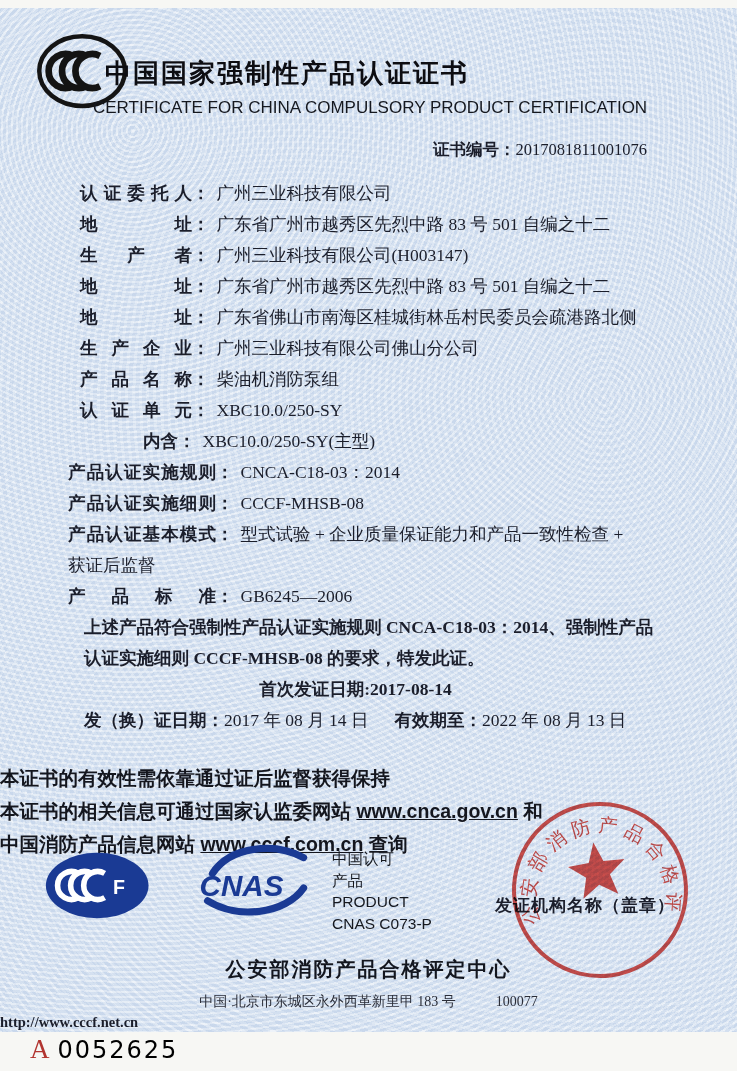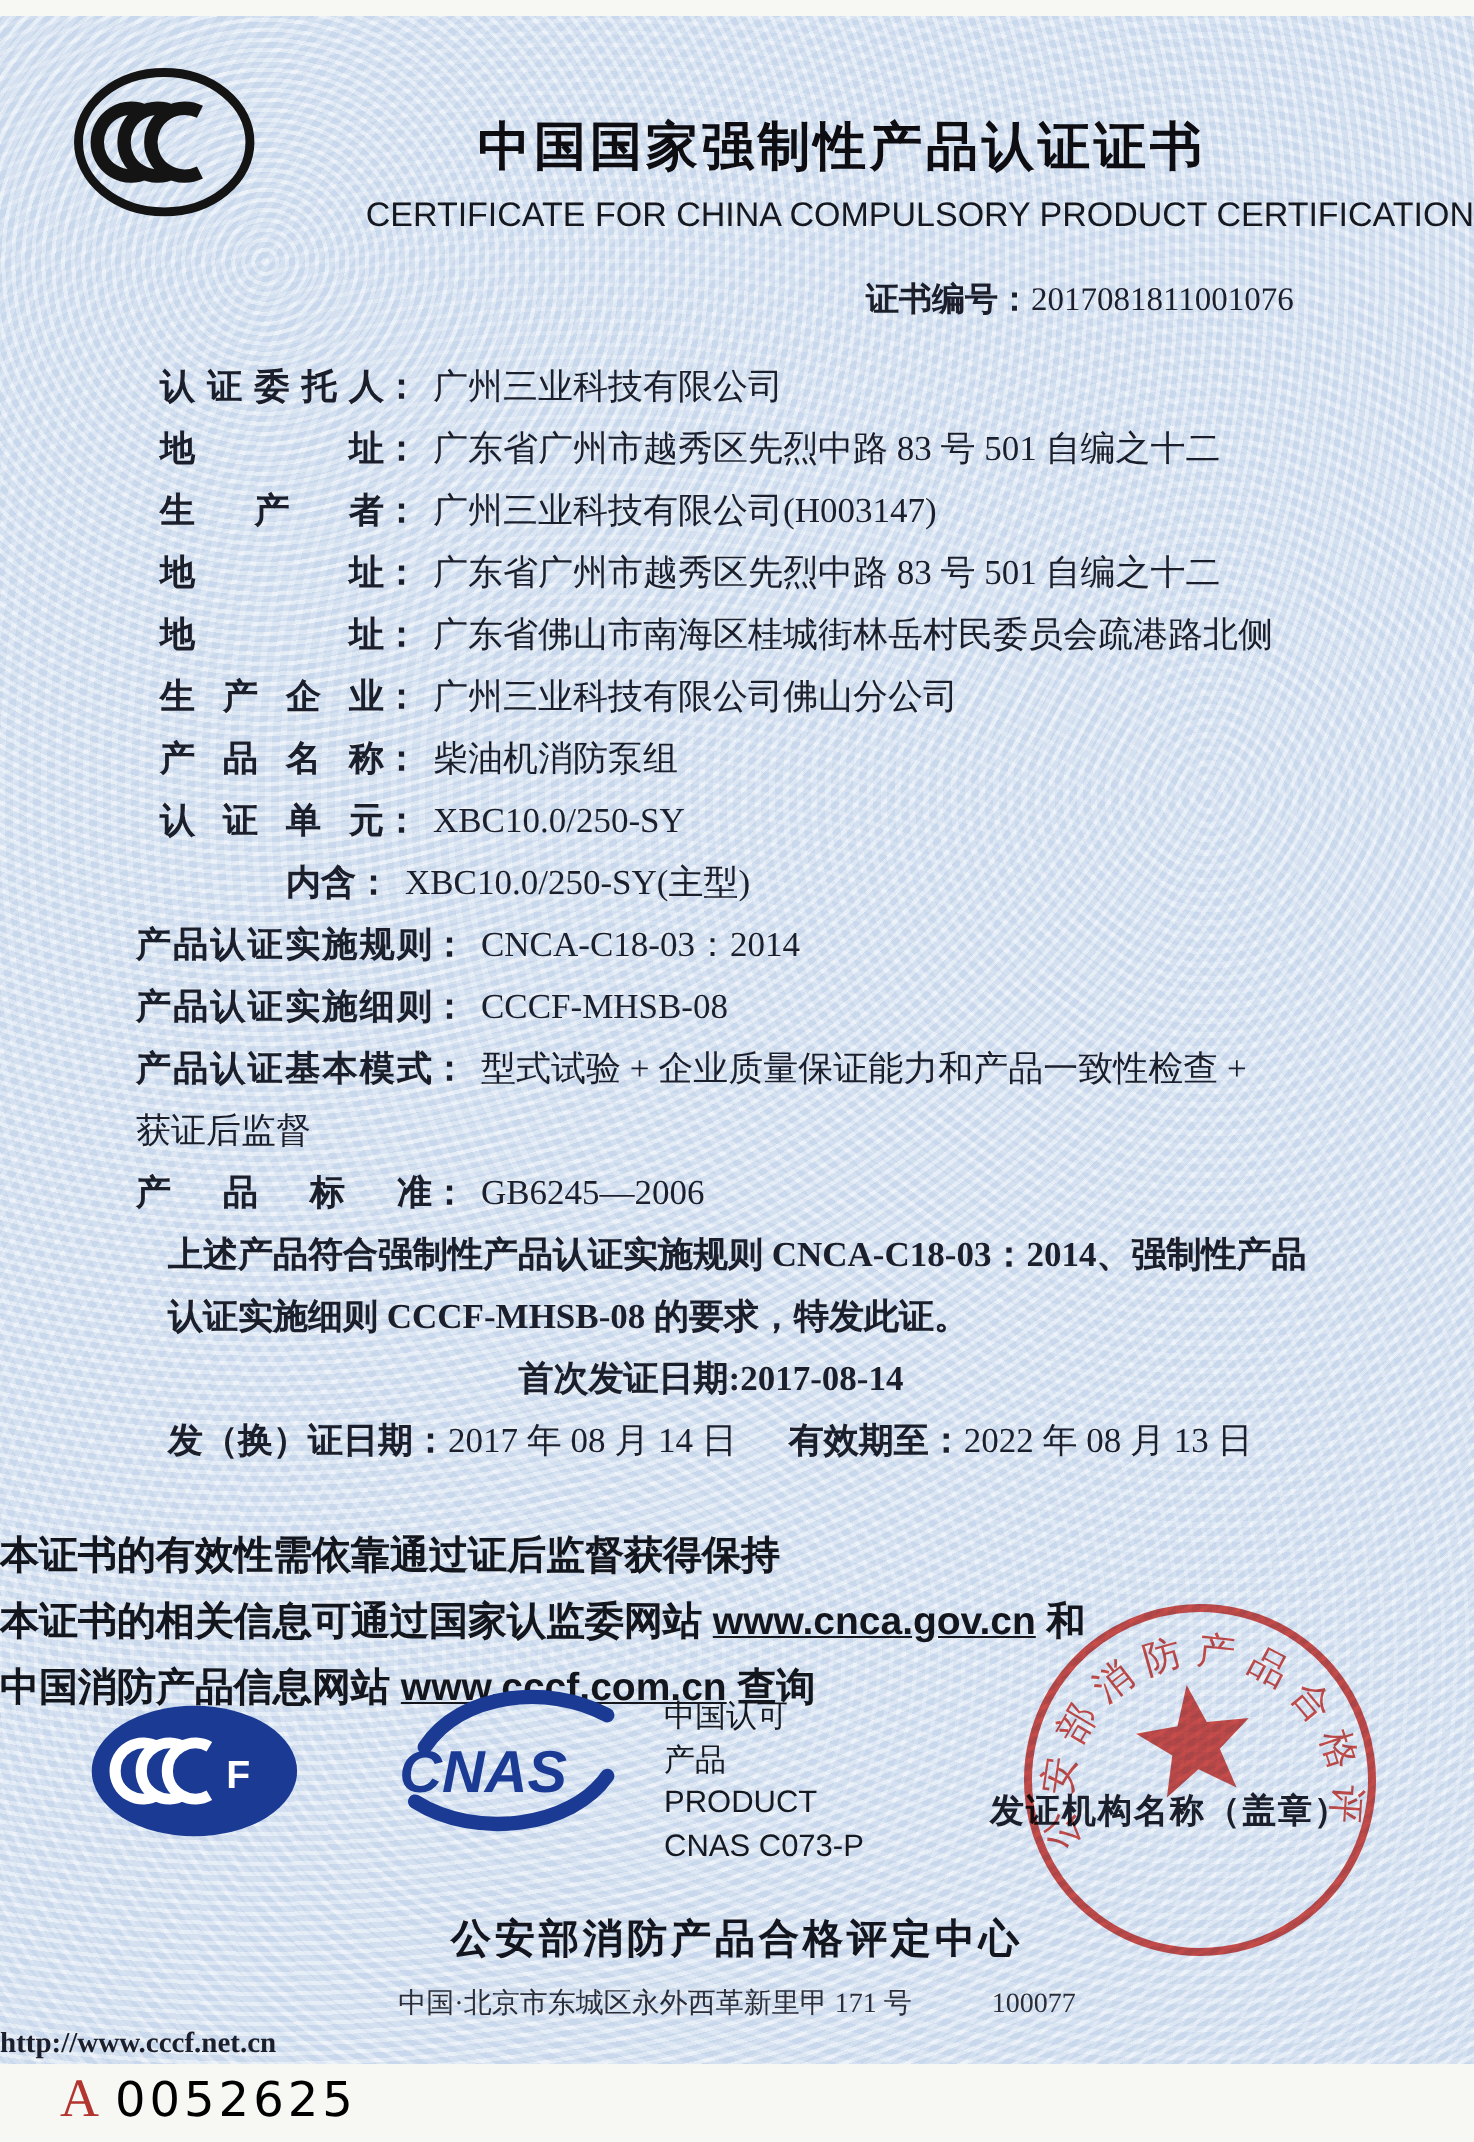--- a/index.html
+++ b/index.html
@@ -12,26 +12,26 @@
   .cert{
     position:absolute;top:8px;left:0;width:737px;height:1024px;
     background-color:#dce6f3;
     background-image:
       repeating-radial-gradient(circle at 18% 12%, rgba(255,255,255,.28) 0 2px, rgba(168,192,224,.16) 2px 5px),
       repeating-radial-gradient(circle at 82% 38%, rgba(255,255,255,.20) 0 3px, rgba(168,192,224,.12) 3px 7px),
       repeating-radial-gradient(circle at 40% 80%, rgba(255,255,255,.18) 0 2px, rgba(160,185,220,.12) 2px 6px);
   }
   .ccc-logo{position:absolute;left:33px;top:22px}
   .title{
-    position:absolute;left:105px;right:0;top:48px;text-align:center;
+    position:absolute;left:105px;right:0;top:48px;text-align:left;
     font-family:"Liberation Sans",sans-serif;font-weight:bold;
     font-size:26px;letter-spacing:2px;color:#0d0d12;
   }
   .subtitle{
-    position:absolute;left:93px;right:0;top:90px;text-align:right;
+    position:absolute;left:93px;right:0;top:90px;text-align:left;
     font-family:"Liberation Sans",sans-serif;font-size:17px;color:#15181f;
   }
   .certno{position:absolute;left:433px;top:131px;font-size:16.5px}
   .certno .lab{font-weight:bold}
   .flow{position:absolute;left:0;top:170px;width:711px;font-size:17.5px;line-height:31px}
   .row{padding-left:80px;padding-right:30px;white-space:normal}
   .row .lb{display:inline-block;width:112px;text-align:justify;text-align-last:justify;font-weight:bold;vertical-align:top}
   .row .cl{font-weight:bold}
   .row .val{margin-left:7px}
   .row.wide{padding-left:68px}
@@ -143,21 +143,21 @@
       <polygon points="95,43 102.4,62.8 123.5,63.7 107,76.9 112.6,97.3 95,85.6 77.4,97.3 83,76.9 66.5,63.7 87.6,62.8"></polygon>
       <path id="seal-arc" d="M 31 115 A 66 66 0 1 1 159 115" fill="none"></path>
       <text font-size="19" letter-spacing="1">
         <textPath href="#seal-arc" startOffset="0" textLength="322">公安部消防产品合格评定中心</textPath>
       </text>
     </g>
   </svg>
 
   <div class="org">公安部消防产品合格评定中心</div>
   <div class="addr">
-    <span>中国·北京市东城区永外西革新里甲 171 号</span><span class="post">100077</span>
+    <span>中国·北京市东城区永外西革新里甲 183 号</span><span class="post">100077</span>
   </div>
   <div class="site">
     <span class="link">http://www.cccf.net.cn</span>
   </div>
 </div>
 
 <div class="serial">
   <span class="pfx">A</span><span class="num">0052625</span>
 </div>
 

